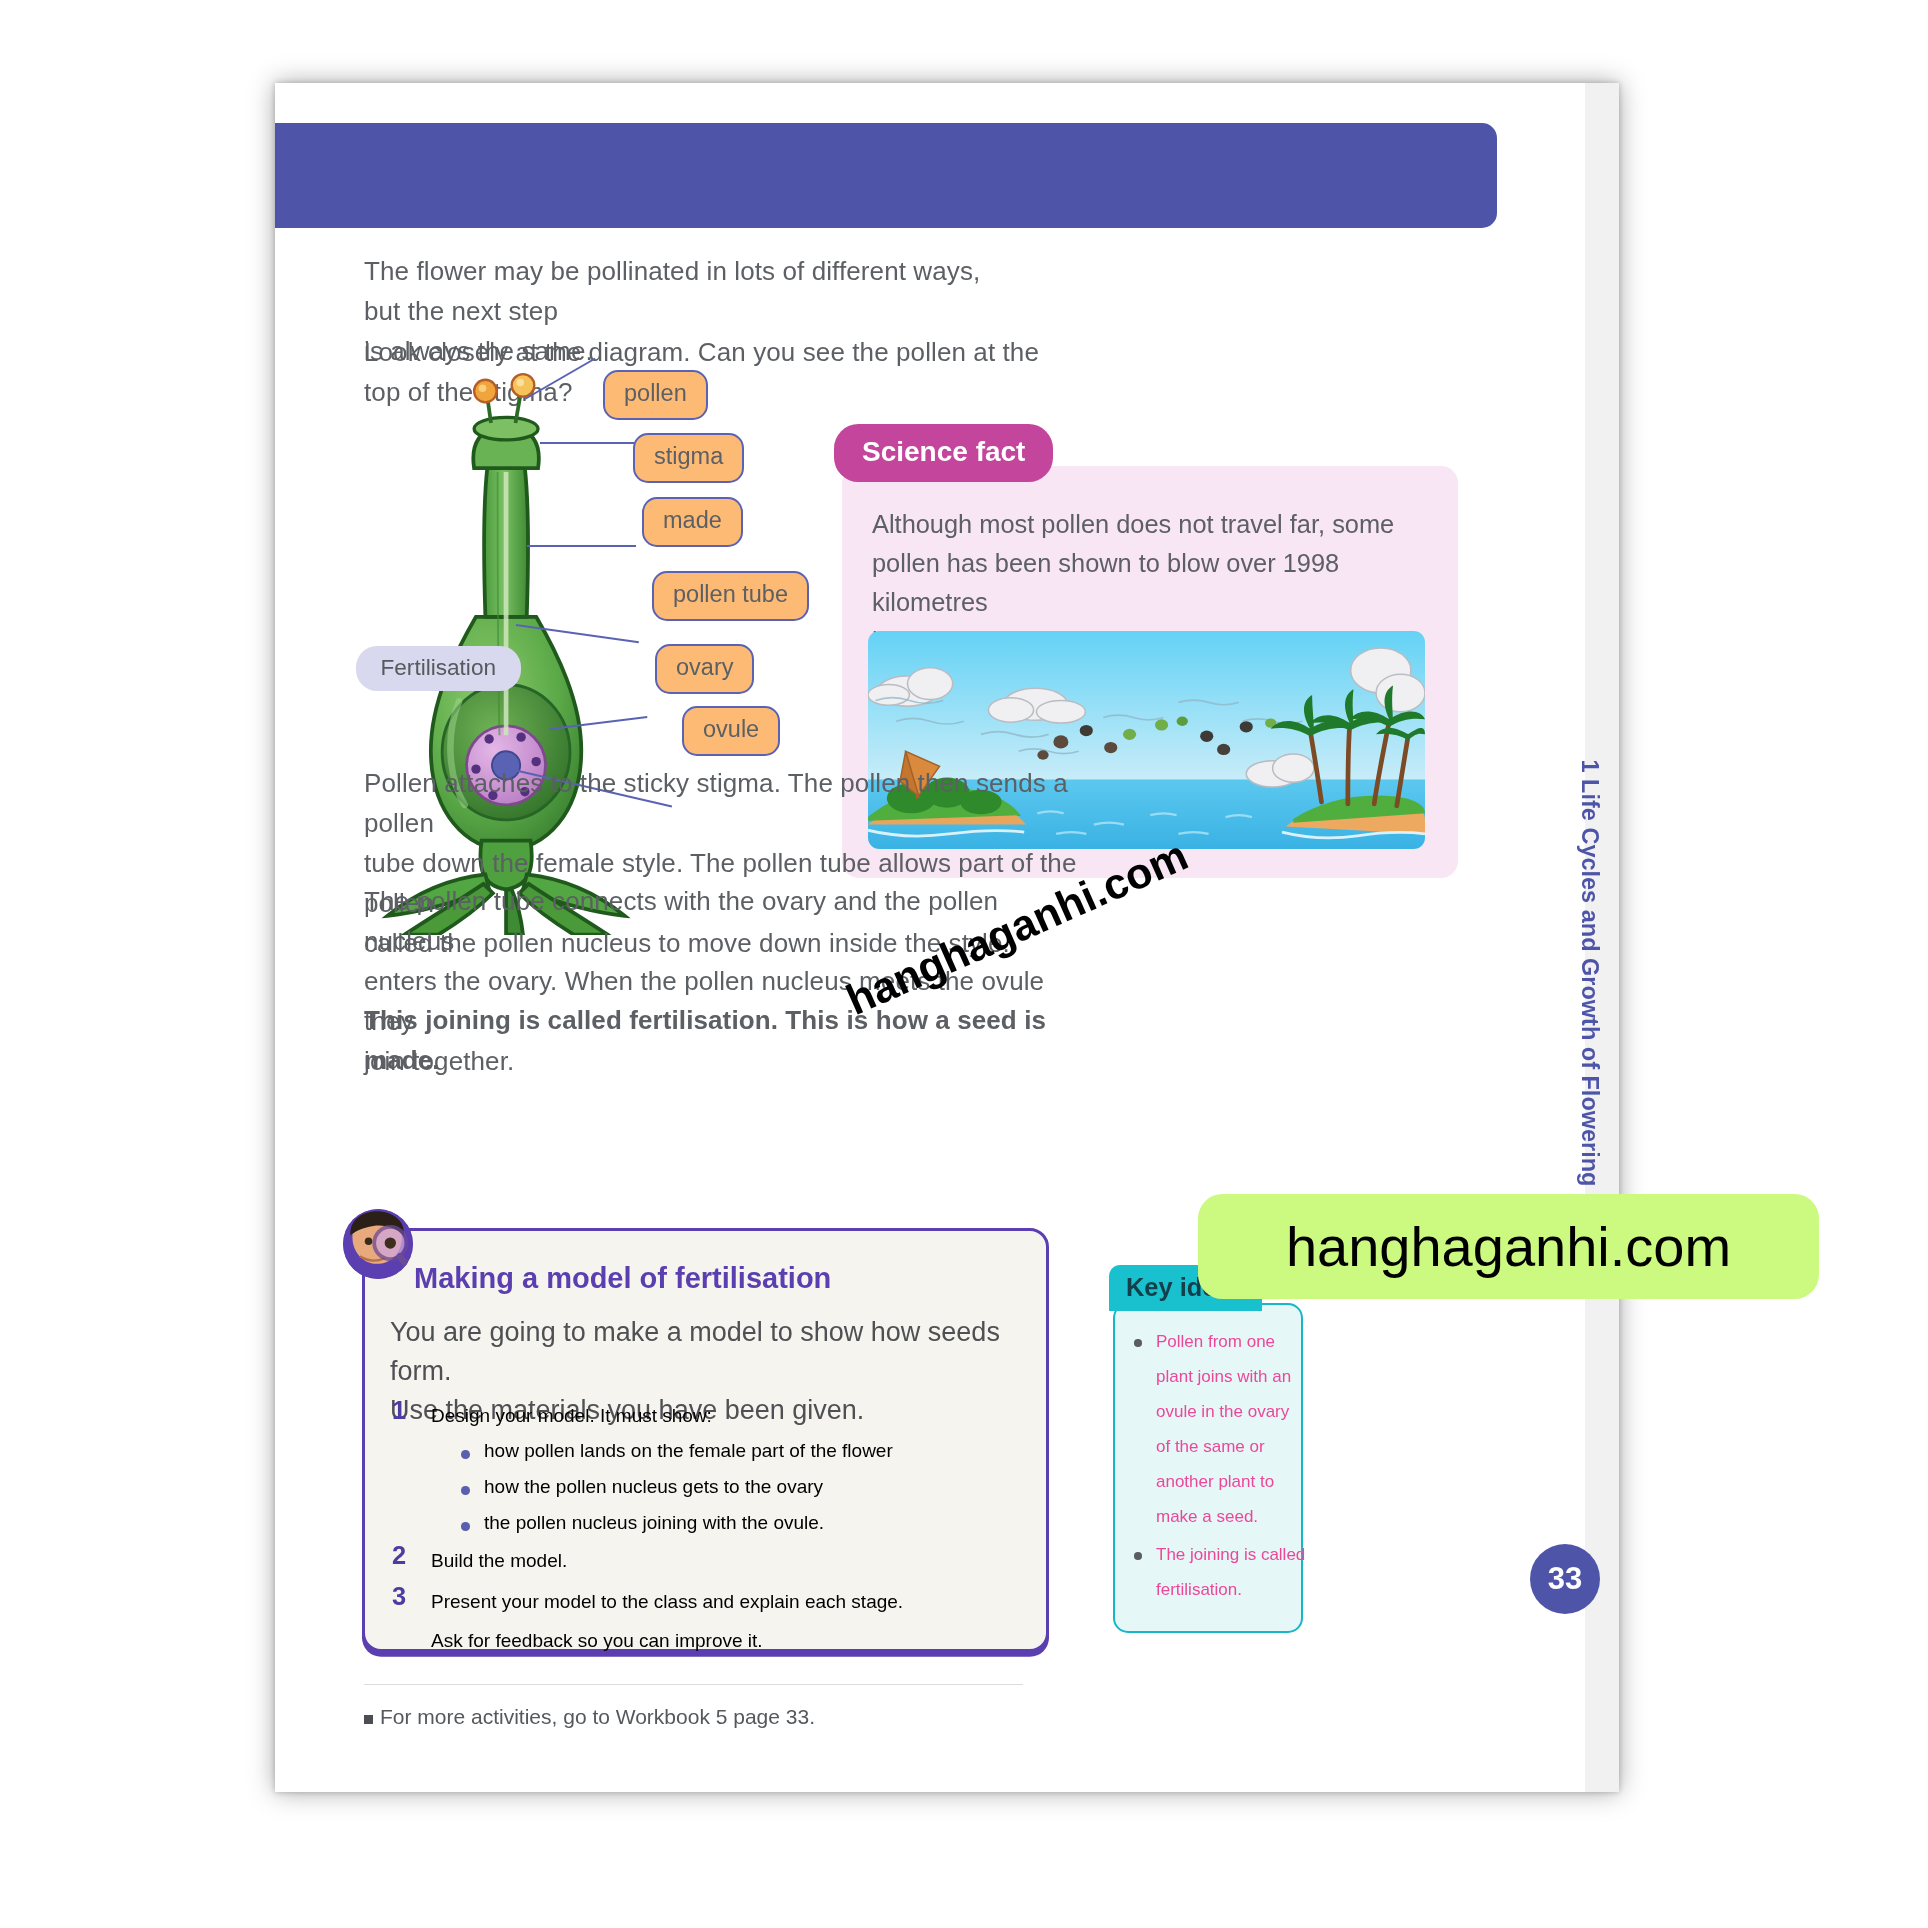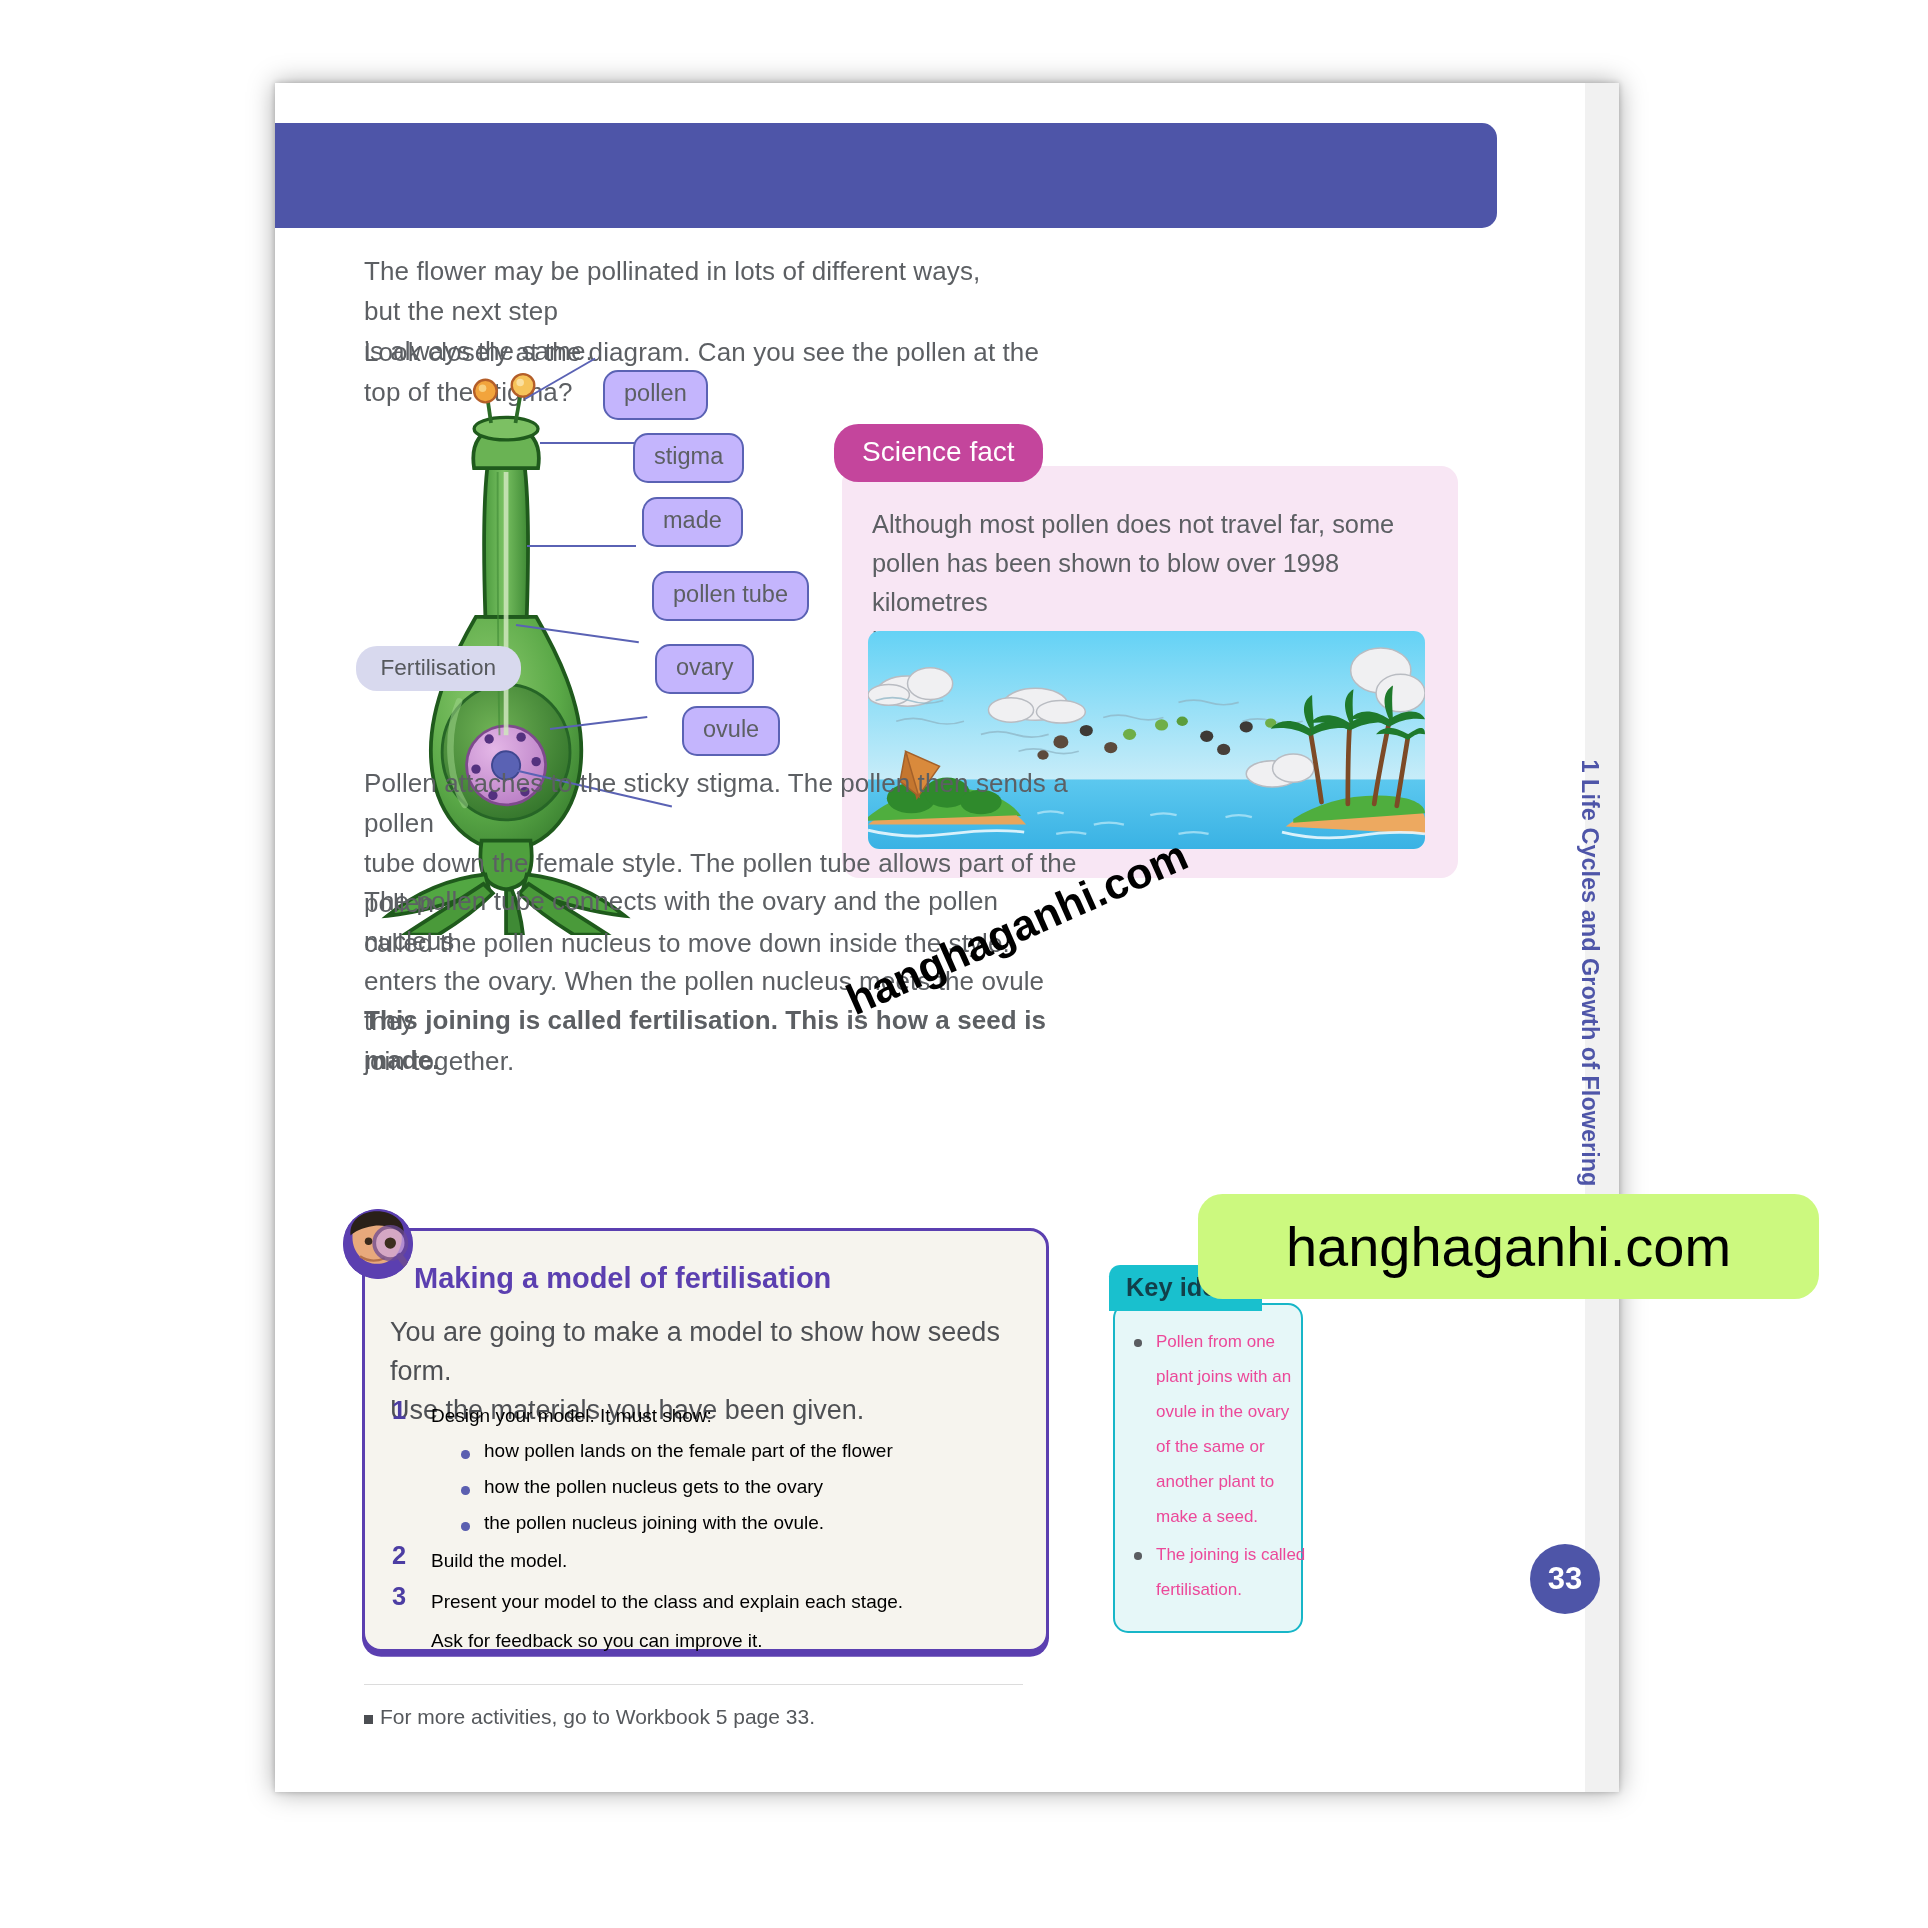--- a/index.html
+++ b/index.html
@@ -59,21 +59,21 @@
   
   .diagram {
     position: absolute;
     left: 90px;
     top: 287px;
     width: 395px;
     height: 565px;
   }
   .callout {
     position: absolute;
-    background: #c4b5fd;
+    background: #fdba74;
     border: 2.3px solid #5a62b4;
     border-radius: 15px;
     color: #5c5f63;
     font-size: 23.5px;
     line-height: 1;
     padding: 10.4px 19px 12.2px 19px;
     white-space: nowrap;
     box-sizing: border-box;
   }
   .leader {
@@ -104,21 +104,21 @@
     background: #f8e6f4;
     border-radius: 17px;
   }
   .sf-tab {
     position: absolute;
     left: 559px;
     top: 341px;
     background: #c4459c;
     color: #ffffff;
     font-size: 28px;
-    font-weight: normal;
+    font-weight: bold;
     border-radius: 24.5px;
     padding: 12.2px 28px 14px 28px;
     white-space: nowrap;
   }
   .sf-text {
     position: absolute;
     left: 597px;
     top: 422px;
     width: 565px;
     color: #5c5f63;

